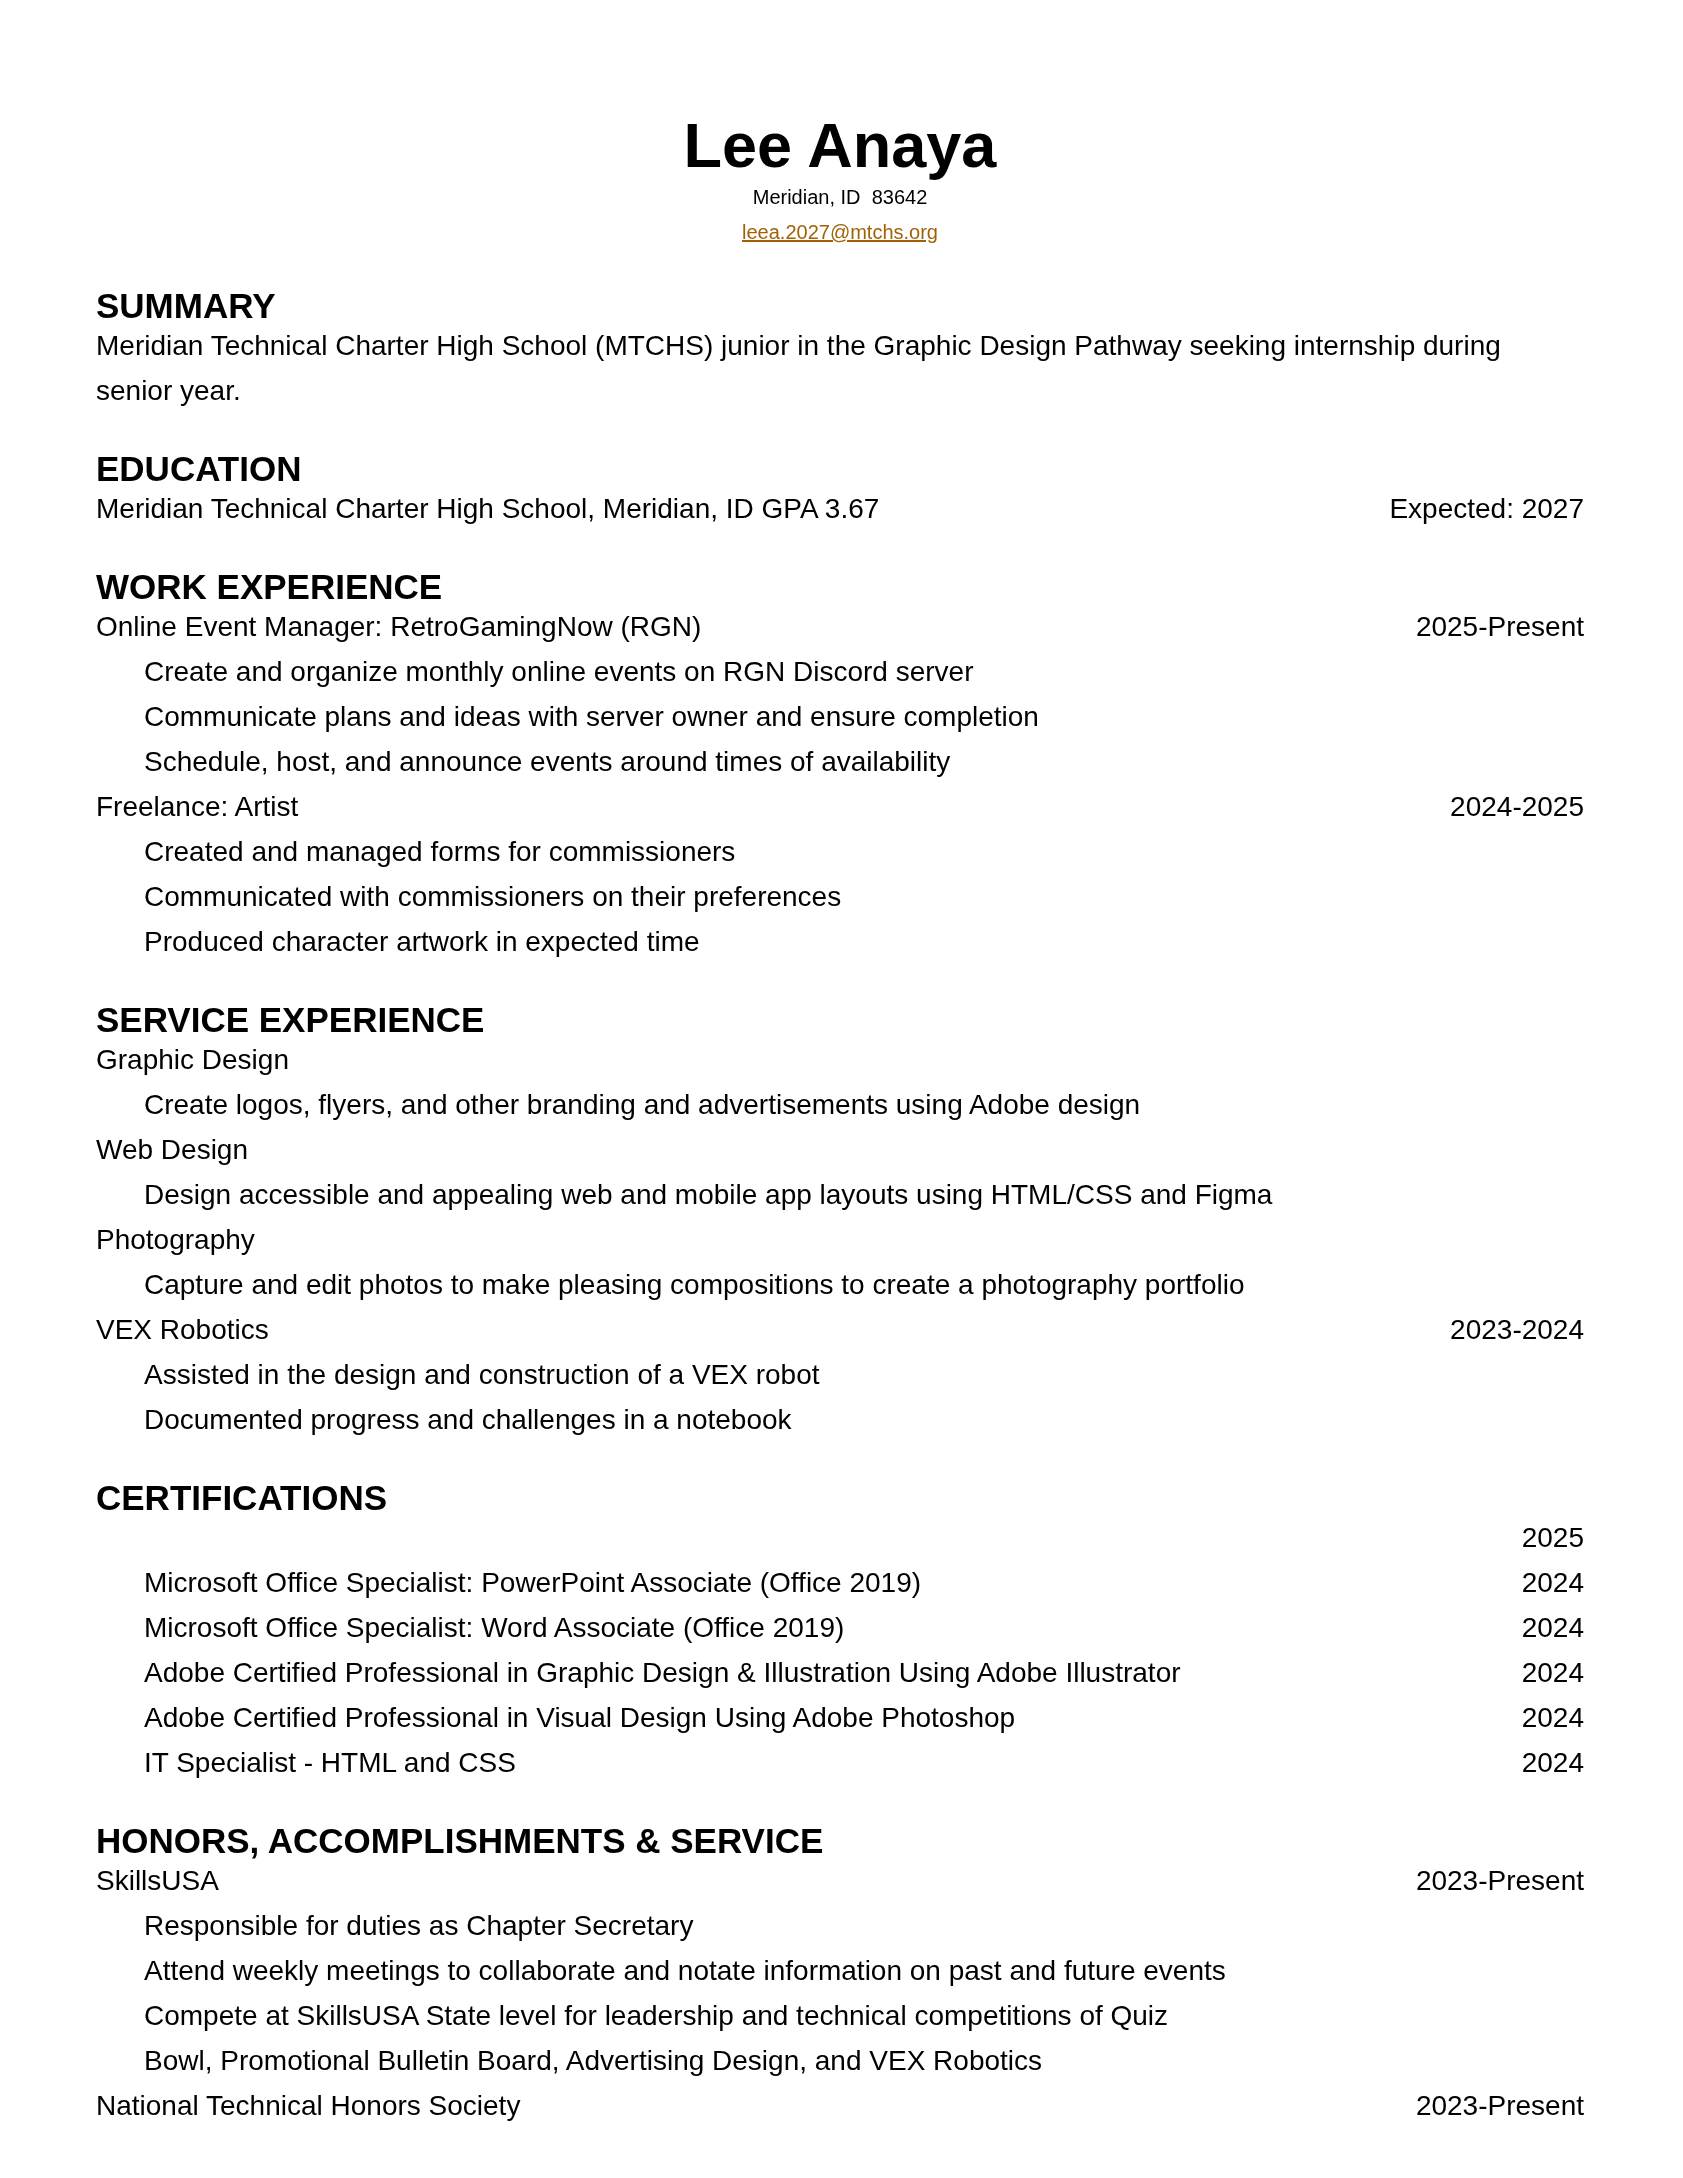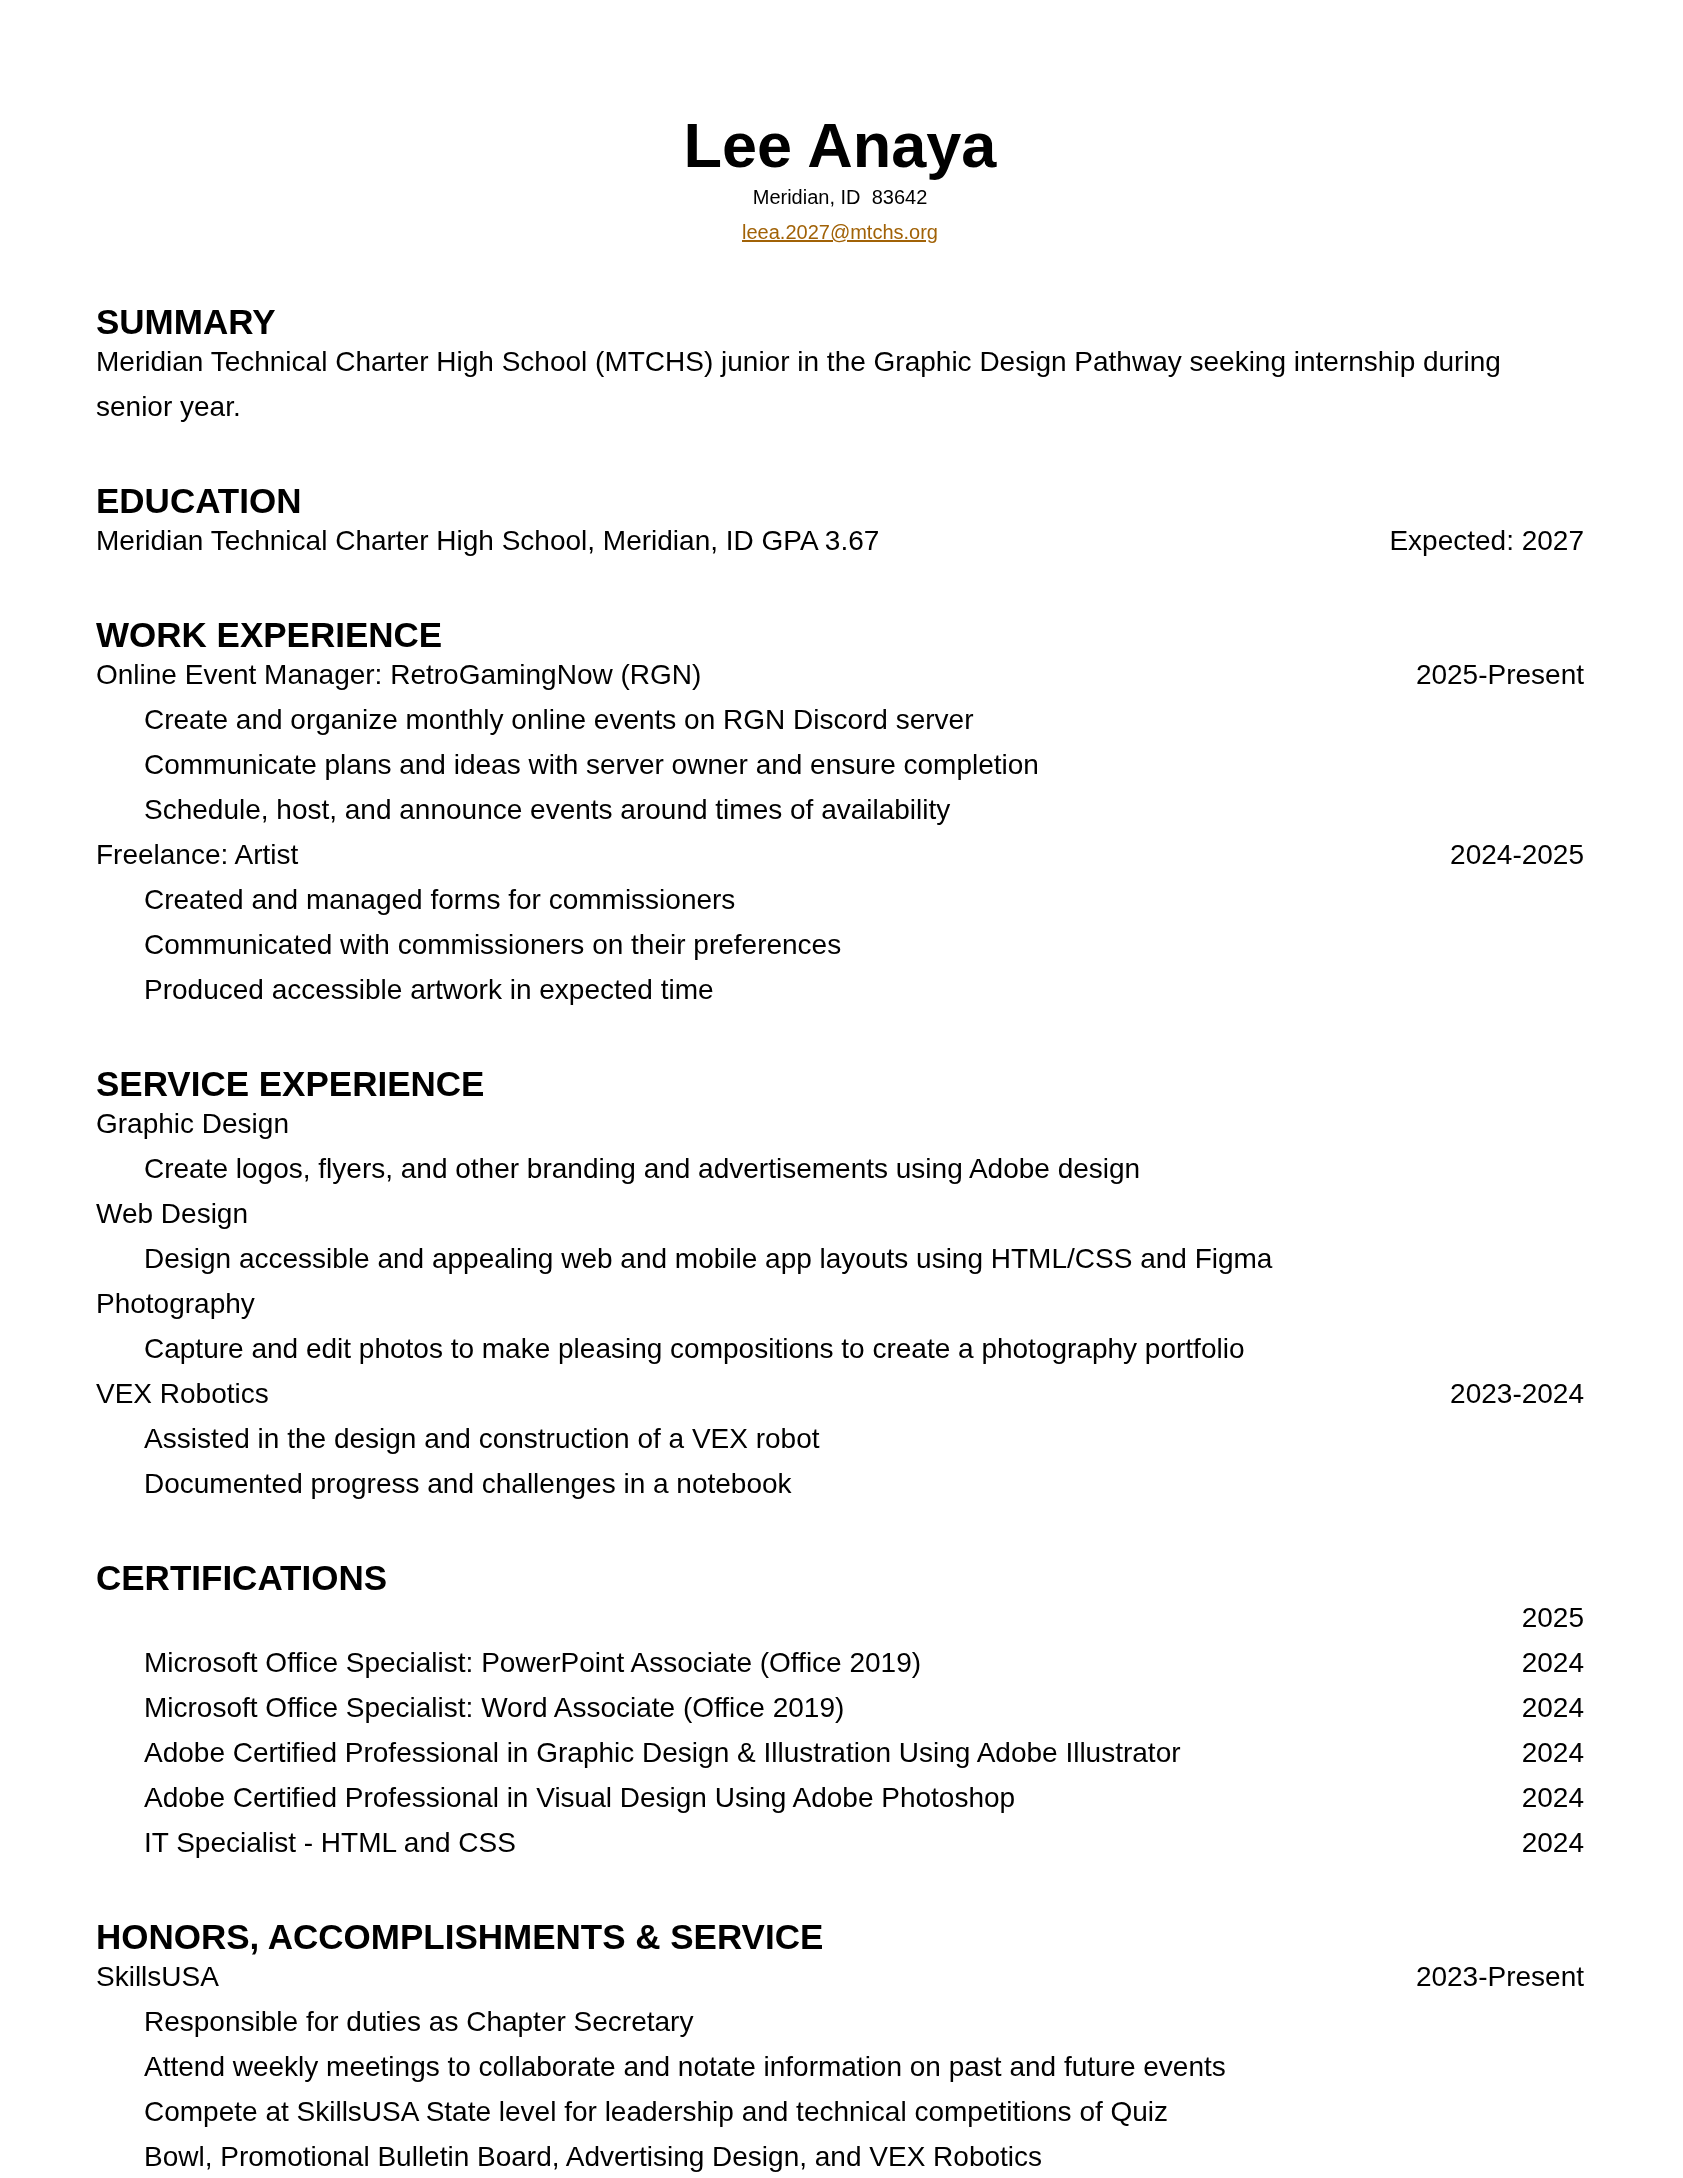--- a/index.html
+++ b/index.html
@@ -21,21 +21,21 @@
   }
   .contact-line {
     font-size: 20px; line-height: 35px;
     white-space: pre;
   }
   .email-link {
     color: #a16207;
     text-decoration: underline;
     cursor: pointer;
   }
-  .section { margin-top: 54px; }
+  .section { margin-top: 38px; }
   .section:first-of-type { margin-top: 120px; }
   .section-heading {
     font-size: 35px; font-weight: 700; line-height: 35px;
   }
   .row {
     display: flex; align-items: baseline;
     font-size: 28px; line-height: 45px;
   }
   .row .txt { white-space: normal; }
   .row .txt.ind { padding-left: 48px; }
@@ -89,21 +89,21 @@
         <span class="txt">Freelance: Artist</span>
         <span class="date">2024-2025</span>
       </div>
     <div class="row">
         <span class="txt ind">Created and managed forms for commissioners</span>
       </div>
     <div class="row">
         <span class="txt ind">Communicated with commissioners on their preferences</span>
       </div>
     <div class="row">
-        <span class="txt ind">Produced accessible artwork in expected time</span>
+        <span class="txt ind">Produced character artwork in expected time</span>
       </div>
   </div>
 
   <div class="section">
     <div class="section-heading">SERVICE EXPERIENCE</div>
     <div class="row">
         <span class="txt">Graphic Design</span>
       </div>
     <div class="row">
         <span class="txt ind">Create logos, flyers, and other branding and advertisements using Adobe design</span>

